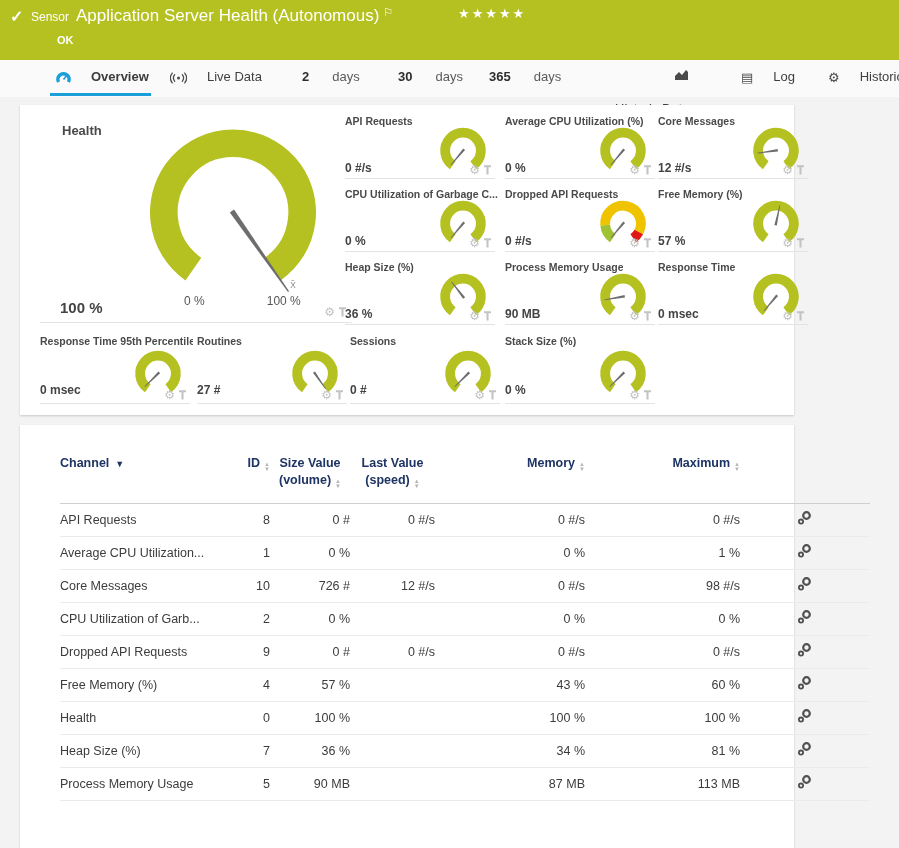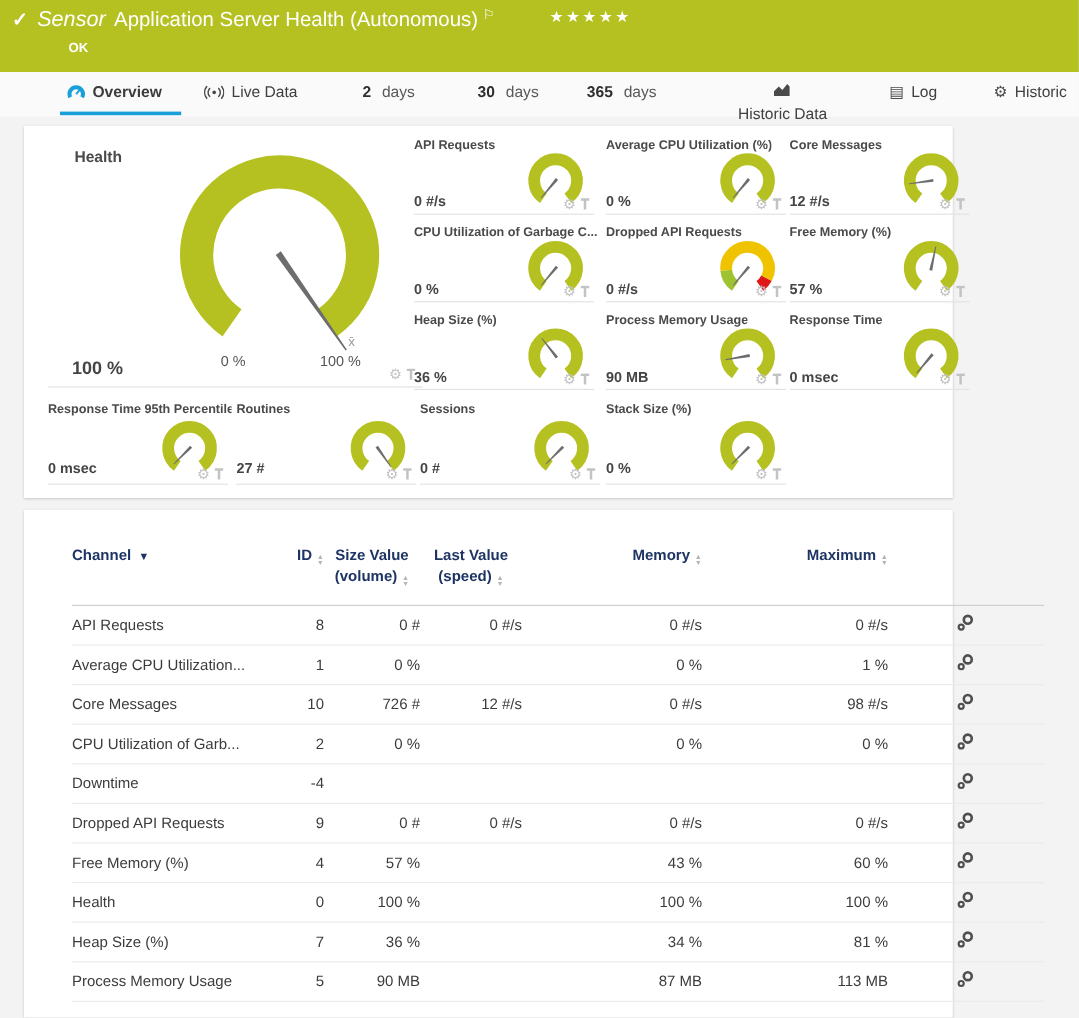--- a/index.html
+++ b/index.html
@@ -3,29 +3,29 @@
 <meta charset="utf-8">
 <style>
   html,body{margin:0;padding:0;}
   body{width:899px;height:848px;overflow:hidden;background:#f3f3f3;
        font-family:"Liberation Sans",sans-serif;-webkit-font-smoothing:antialiased;}
 
   
   .topbar{height:60px;background:#b5c120;position:relative;color:#fff;}
   .check{position:absolute;left:10px;top:7px;font-size:16px;font-weight:bold;}
   .titleline{position:absolute;left:31px;top:6px;font-size:17px;white-space:nowrap;}
-  .kind{font-style:italic;font-weight:normal;font-size:18px;margin-right:7px;}
+  .kind{font-weight:normal;font-size:12px;margin-right:7px;}
   .sname{font-weight:normal;}
   .flag{font-size:11px;vertical-align:top;margin-left:4px;}
   .stars{position:absolute;left:458px;top:6px;font-size:13px;letter-spacing:2px;}
   .status-ok{position:absolute;left:57px;top:34px;font-size:11px;font-weight:bold;}
 
   
   .tabbar{height:37px;background:#fafafa;position:relative;font-size:13px;color:#3f3f3f;}
-  .tab{position:absolute;top:9px;white-space:nowrap;cursor:pointer;display:flex;align-items:center;gap:6px;}
+  .tab{position:absolute;top:9px;white-space:nowrap;cursor:pointer;display:flex;align-items:flex-end;gap:20px;}
   .tab svg{display:block;}
   #tab-overview{left:56px;font-weight:bold;color:#3c3c3c;}
   #tab-live{left:170px;}
   #tab-d2{left:302px;}
   #tab-d30{left:398px;}
   #tab-d365{left:489px;}
   #tab-historic{left:615px;flex-direction:column;}
   #tab-log{left:741px;}
   #tab-settings{left:828px;}
   .underline{position:absolute;left:50px;top:33px;width:101px;height:3px;background:#1b9fd9;}
@@ -442,32 +442,20 @@
         <td>0 %</td>
         <td></td>
         <td>0 %</td>
         <td>0 %</td>
         <td class="ac"><svg class="wrench" width="16" height="16" viewBox="0 0 16 16">
               <circle cx="9.5" cy="5.5" r="3.3" fill="none" stroke="#4f4f4f" stroke-width="2.2"></circle>
               <circle cx="4" cy="11.6" r="2.1" fill="none" stroke="#4f4f4f" stroke-width="1.8"></circle>
             </svg></td>
       </tr>
       <tr>
-        <td class="ch">Downtime</td>
-        <td>-4</td>
-        <td></td>
-        <td></td>
-        <td></td>
-        <td></td>
-        <td class="ac"><svg class="wrench" width="16" height="16" viewBox="0 0 16 16">
-              <circle cx="9.5" cy="5.5" r="3.3" fill="none" stroke="#4f4f4f" stroke-width="2.2"></circle>
-              <circle cx="4" cy="11.6" r="2.1" fill="none" stroke="#4f4f4f" stroke-width="1.8"></circle>
-            </svg></td>
-      </tr>
-      <tr>
         <td class="ch">Dropped API Requests</td>
         <td>9</td>
         <td>0 #</td>
         <td>0 #/s</td>
         <td>0 #/s</td>
         <td>0 #/s</td>
         <td class="ac"><svg class="wrench" width="16" height="16" viewBox="0 0 16 16">
               <circle cx="9.5" cy="5.5" r="3.3" fill="none" stroke="#4f4f4f" stroke-width="2.2"></circle>
               <circle cx="4" cy="11.6" r="2.1" fill="none" stroke="#4f4f4f" stroke-width="1.8"></circle>
             </svg></td>

